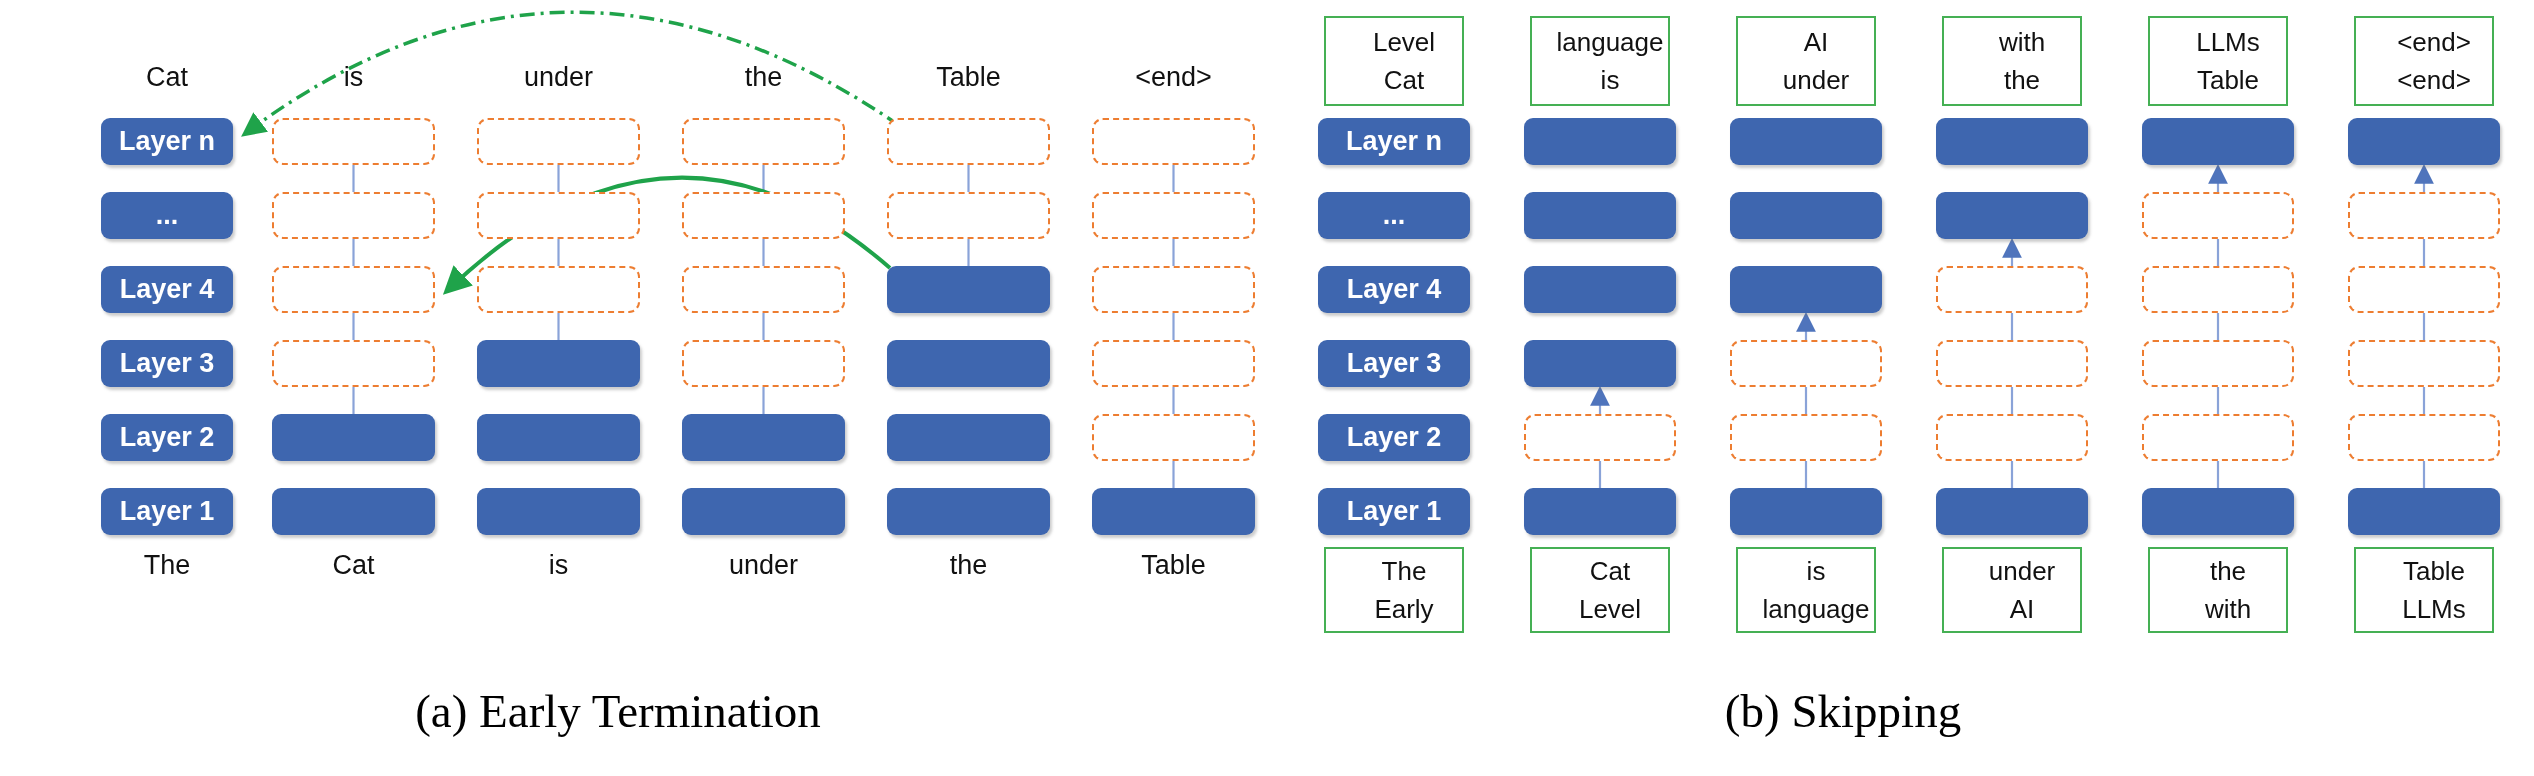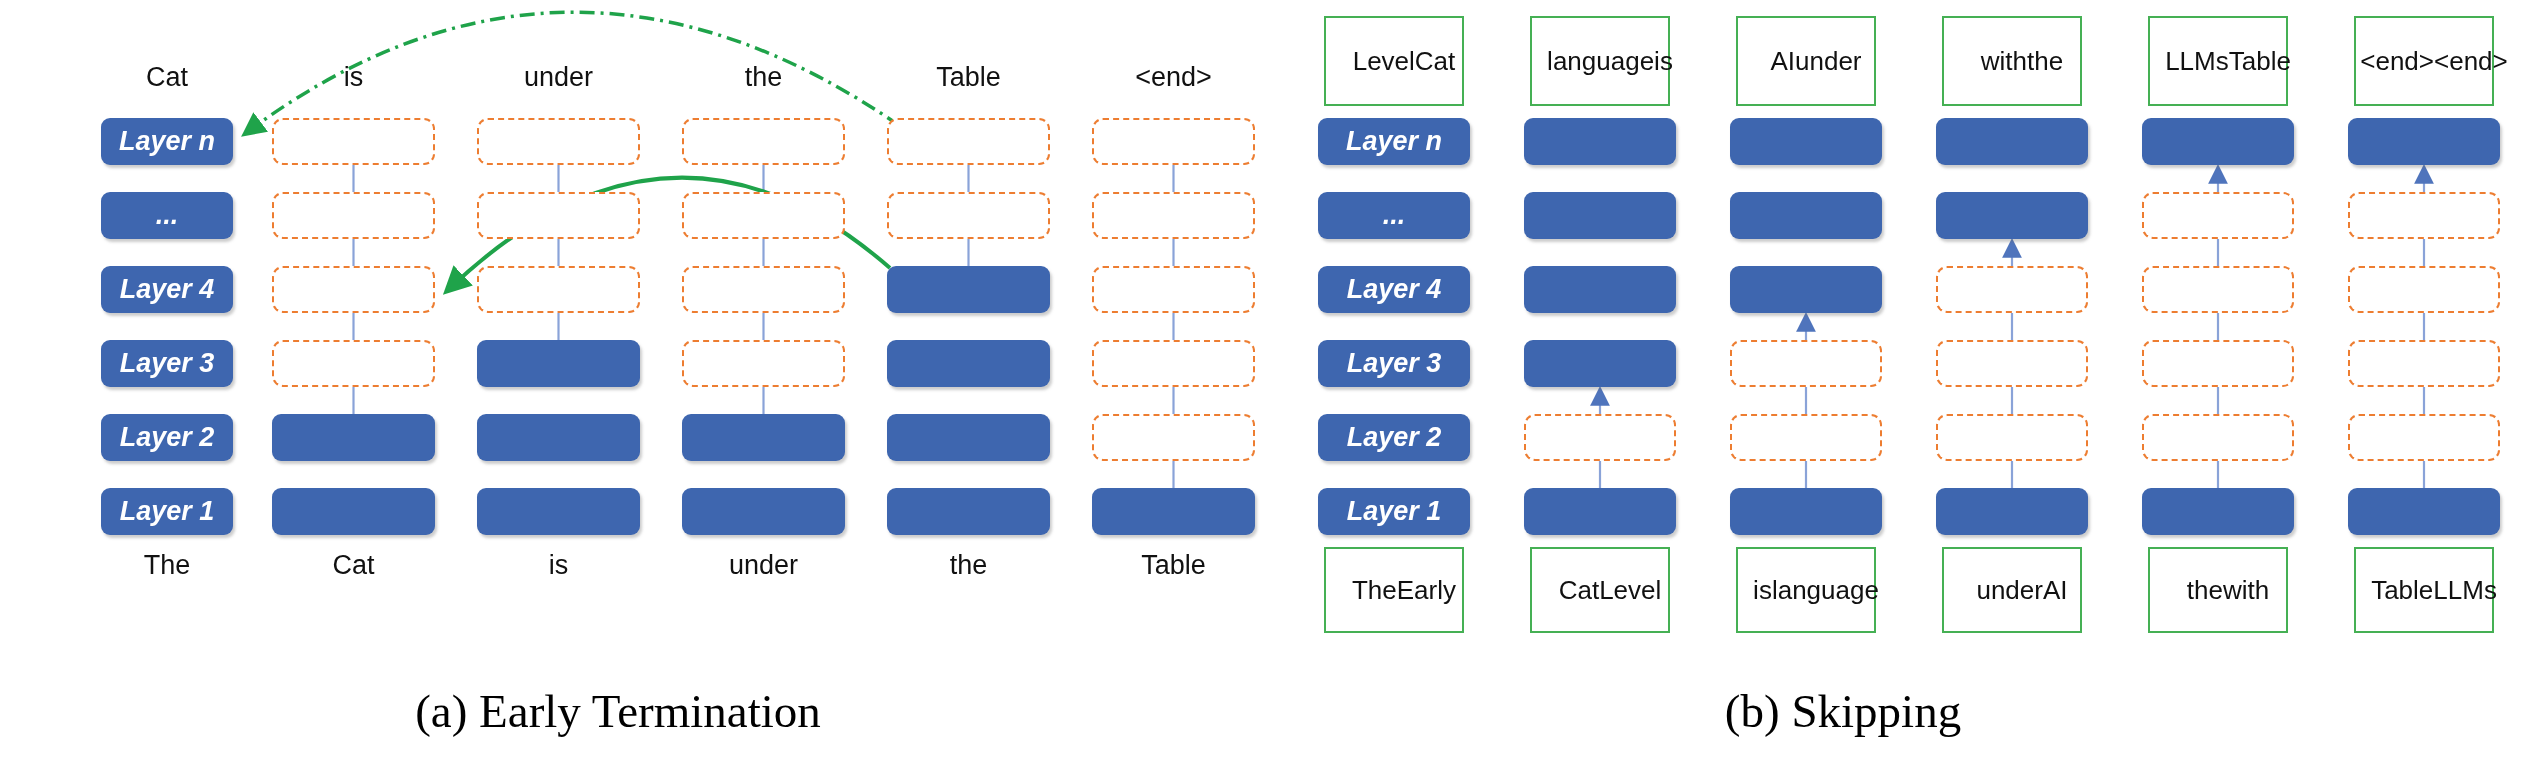--- a/index.html
+++ b/index.html
@@ -12,30 +12,30 @@
     background:#3E66AF;
     box-shadow:2px 3px 3px rgba(110,110,110,0.35);
   }
   .box.skip{
     background:#ffffff;
     border:2.5px dashed #ED7D31;
     border-radius:11px;
   }
   .layer-label{
     color:#ffffff;font-weight:bold;font-size:27px;text-align:center;
-    display:flex;align-items:center;justify-content:center;font-style:italic;
+    display:flex;align-items:center;justify-content:center;
   }
   .token{
     position:absolute;text-align:center;font-size:27px;color:#111111;
     line-height:34px;white-space:nowrap;
   }
   .iobox{
     position:absolute;box-sizing:border-box;background:#ffffff;
     border:2.5px solid #45B054;text-align:center;font-size:26px;color:#111111;
-    display:flex;flex-direction:row;align-items:center;justify-content:center;padding-left:20px;
+    display:flex;flex-direction:column;align-items:center;justify-content:center;padding-left:20px;
   }
   .iobox .ln{line-height:38px;white-space:nowrap;}
   .caption{
     position:absolute;font-family:"Liberation Serif",serif;font-size:47px;color:#000000;
     text-align:center;transform:translateX(-50%);white-space:nowrap;
   }
   svg#overlay{position:absolute;left:0;top:0;pointer-events:none;}
 </style>
 </head>
 <body>

